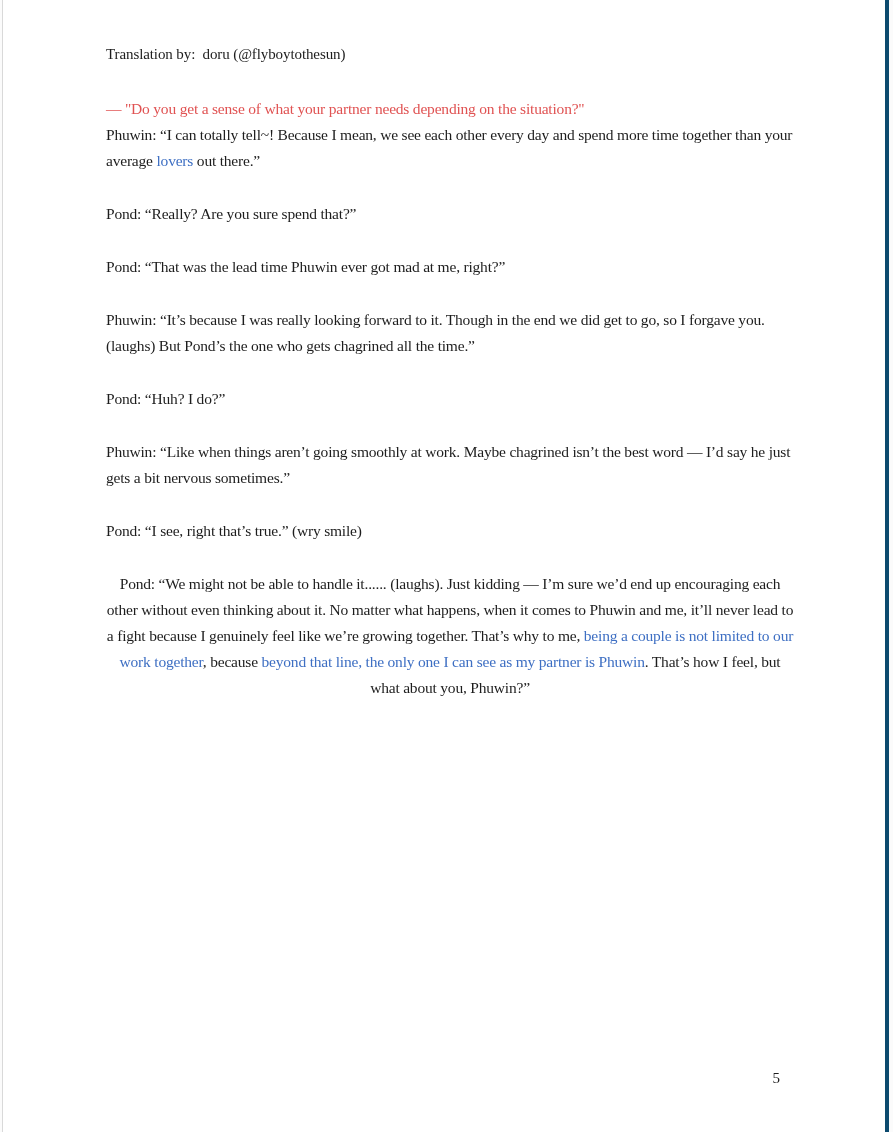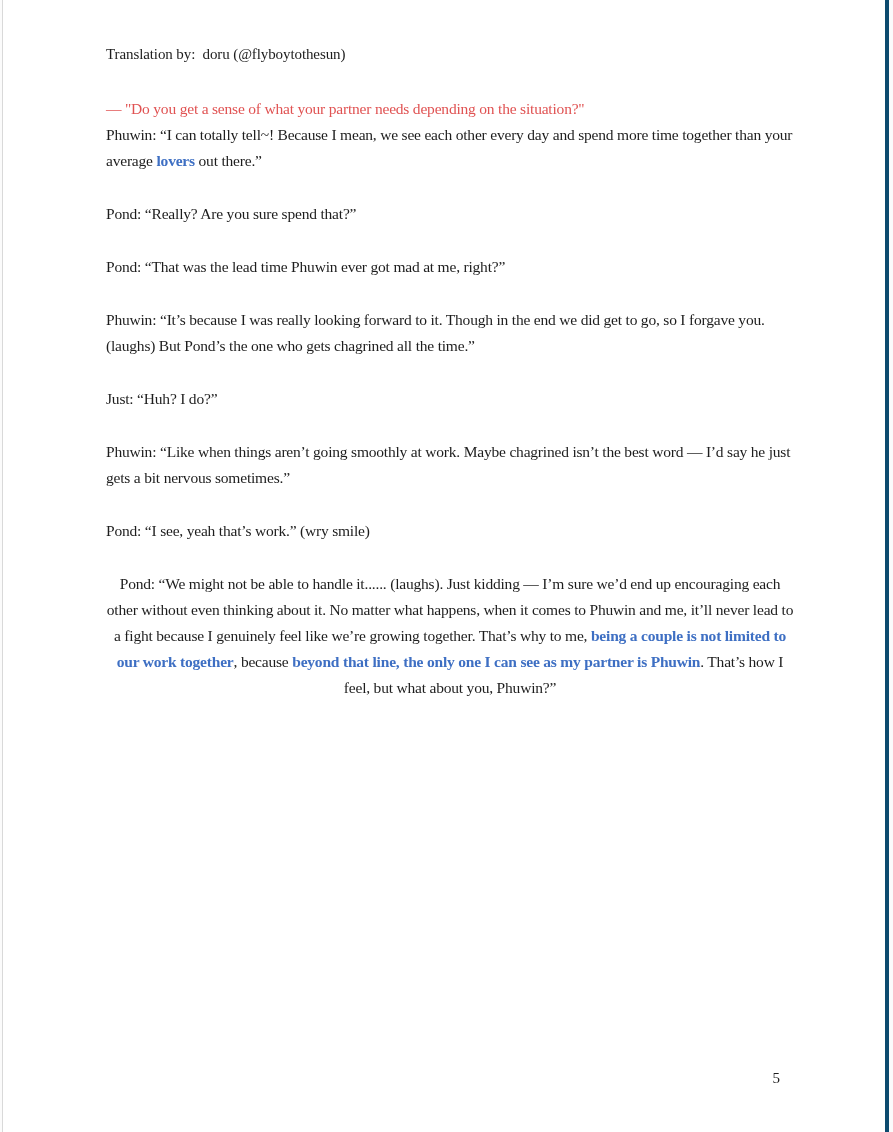--- a/index.html
+++ b/index.html
@@ -53,21 +53,20 @@
     margin: 0 0 27px 0;
   }
   p.para:last-child {
     margin-bottom: 0;
     text-align: center;
   }
   .link {
     color: var(--link, #3e6fc3);
     cursor: pointer;
     text-decoration: none;
-    font-weight: bold;
   }
   .page-number {
     position: absolute;
     right: 105px;
     top: 1070px;
     font-size: 15px;
     color: var(--body, #1d1d1d);
   }
 </style>
 </head>
@@ -76,21 +75,21 @@
 <div class="page">
   <div class="credit">Translation by:  doru (@flyboytothesun)</div>
 
   <div class="content">
     <div class="question">— "Do you get a sense of what your partner needs depending on the situation?"</div>
     <div>
         <p class="para"><span>Phuwin: “I can totally tell~! Because I mean, we see each other every day and spend more time together than your average </span><span class="link">lovers</span><span> out there.”</span></p>
         <p class="para"><span>Pond: “Really? Are you sure spend that?”</span></p>
         <p class="para"><span>Pond: “That was the lead time Phuwin ever got mad at me, right?”</span></p>
         <p class="para"><span>Phuwin: “It’s because I was really looking forward to it. Though in the end we did get to go, so I forgave you. (laughs) But Pond’s the one who gets chagrined all the time.”</span></p>
-        <p class="para"><span>Just: “Huh? I do?”</span></p>
+        <p class="para"><span>Pond: “Huh? I do?”</span></p>
         <p class="para"><span>Phuwin: “Like when things aren’t going smoothly at work. Maybe chagrined isn’t the best word — I’d say he just gets a bit nervous sometimes.”</span></p>
-        <p class="para"><span>Pond: “I see, yeah that’s work.” (wry smile)</span></p>
+        <p class="para"><span>Pond: “I see, right that’s true.” (wry smile)</span></p>
         <p class="para"><span>Pond: “We might not be able to handle it...... (laughs). Just kidding — I’m sure we’d end up encouraging each other without even thinking about it. No matter what happens, when it comes to Phuwin and me, it’ll never lead to a fight because I genuinely feel like we’re growing together. That’s why to me, </span><span class="link">being a couple is not limited to our work together</span><span>, because </span><span class="link">beyond that line,</span><span> </span><span class="link">the only one I can see as my partner is Phuwin</span><span>. That’s how I feel, but what about you, Phuwin?”</span></p>
       </div>
   </div>
 
   <div class="page-number">5</div>
 </div>
 
 </body></html>

